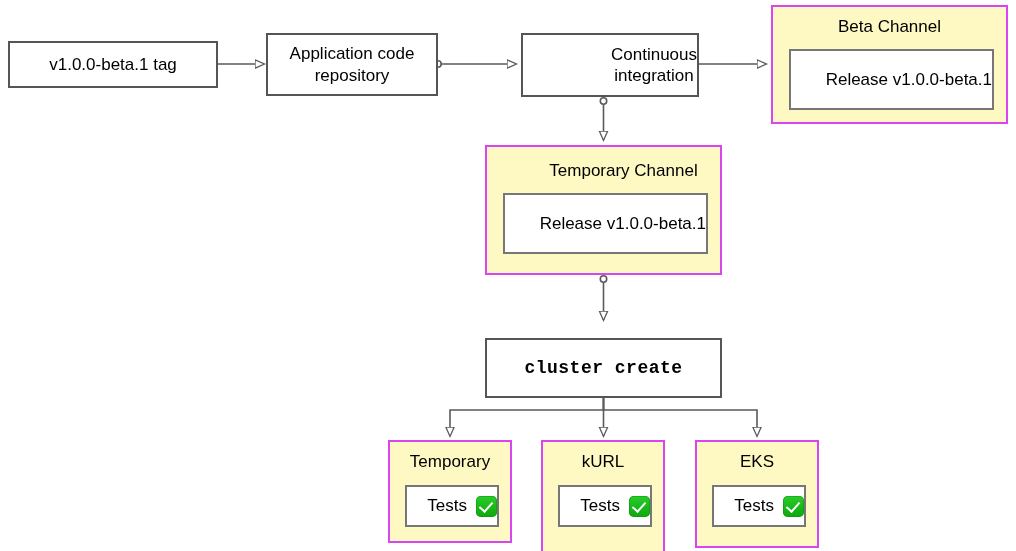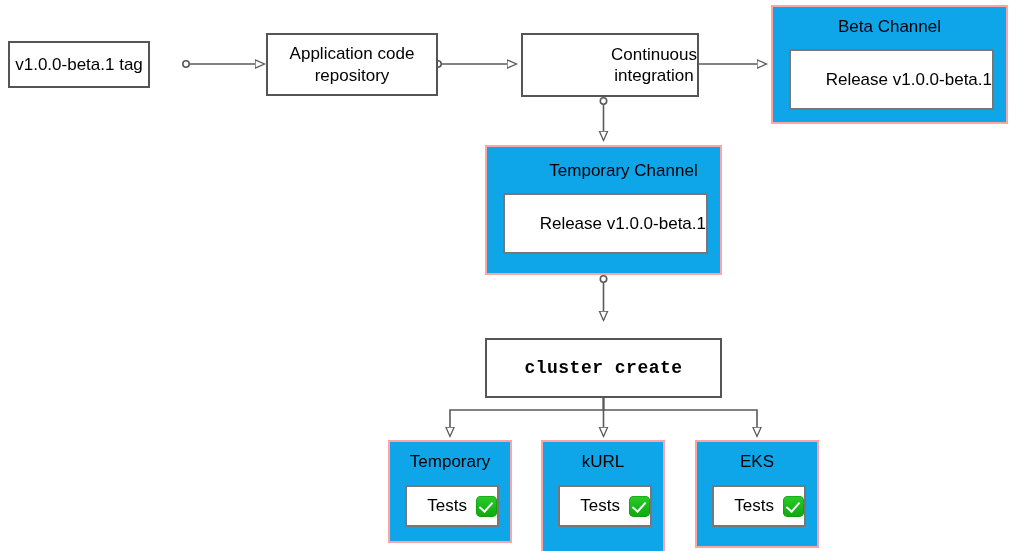--- a/index.html
+++ b/index.html
@@ -46,22 +46,22 @@
   .node-mono .node-label {
     font-family: "Liberation Mono", "DejaVu Sans Mono", monospace;
     font-weight: bold;
     font-size: 18px;
     letter-spacing: 0.5px;
   }
   
   .group {
     position: absolute;
     box-sizing: border-box;
-    background: #0ea5e9;
-    border: 2px solid #fca5a5;
+    background: #fef9c3;
+    border: 2px solid #d946ef;
   }
   .group-title {
     position: absolute;
     left: 0;
     right: 0;
     text-align: center;
     font-size: 17px;
     color: #000000;
   }
   .group-child {
@@ -131,21 +131,21 @@
       <circle cx="603.5" cy="279" r="3.2" fill="#ffffff"></circle>
       <line x1="603.5" y1="282.5" x2="603.5" y2="320" marker-end="url(#arrowOpen)"></line>
 
       <circle cx="603.5" cy="389" r="3.2" fill="#ffffff"></circle>
       <path d="M603.5,392.5 L603.5,436" marker-end="url(#arrowOpen)"></path>
       <path d="M603.5,392.5 L603.5,410 L450,410 L450,436" marker-end="url(#arrowOpen)"></path>
       <path d="M603.5,392.5 L603.5,410 L757,410 L757,436" marker-end="url(#arrowOpen)"></path>
     </g>
   </svg>
 
-  <div class="node" style="left:8px; top:41px; width:142px; height:47px;justify-content:center;">
+  <div class="node" style="left:8px; top:41px; width:210px; height:47px;justify-content:center;">
     <span class="node-label">v1.0.0-beta.1 tag</span>
   </div>
 
   <div class="node" style="left:266px; top:33px; width:172px; height:63px;">
     <span class="node-label">Application code
 repository</span>
   </div>
 
   <div class="node" style="left:521px; top:33px; width:178px; height:64px;justify-content:flex-end;">
     <span class="node-label">Continuous

